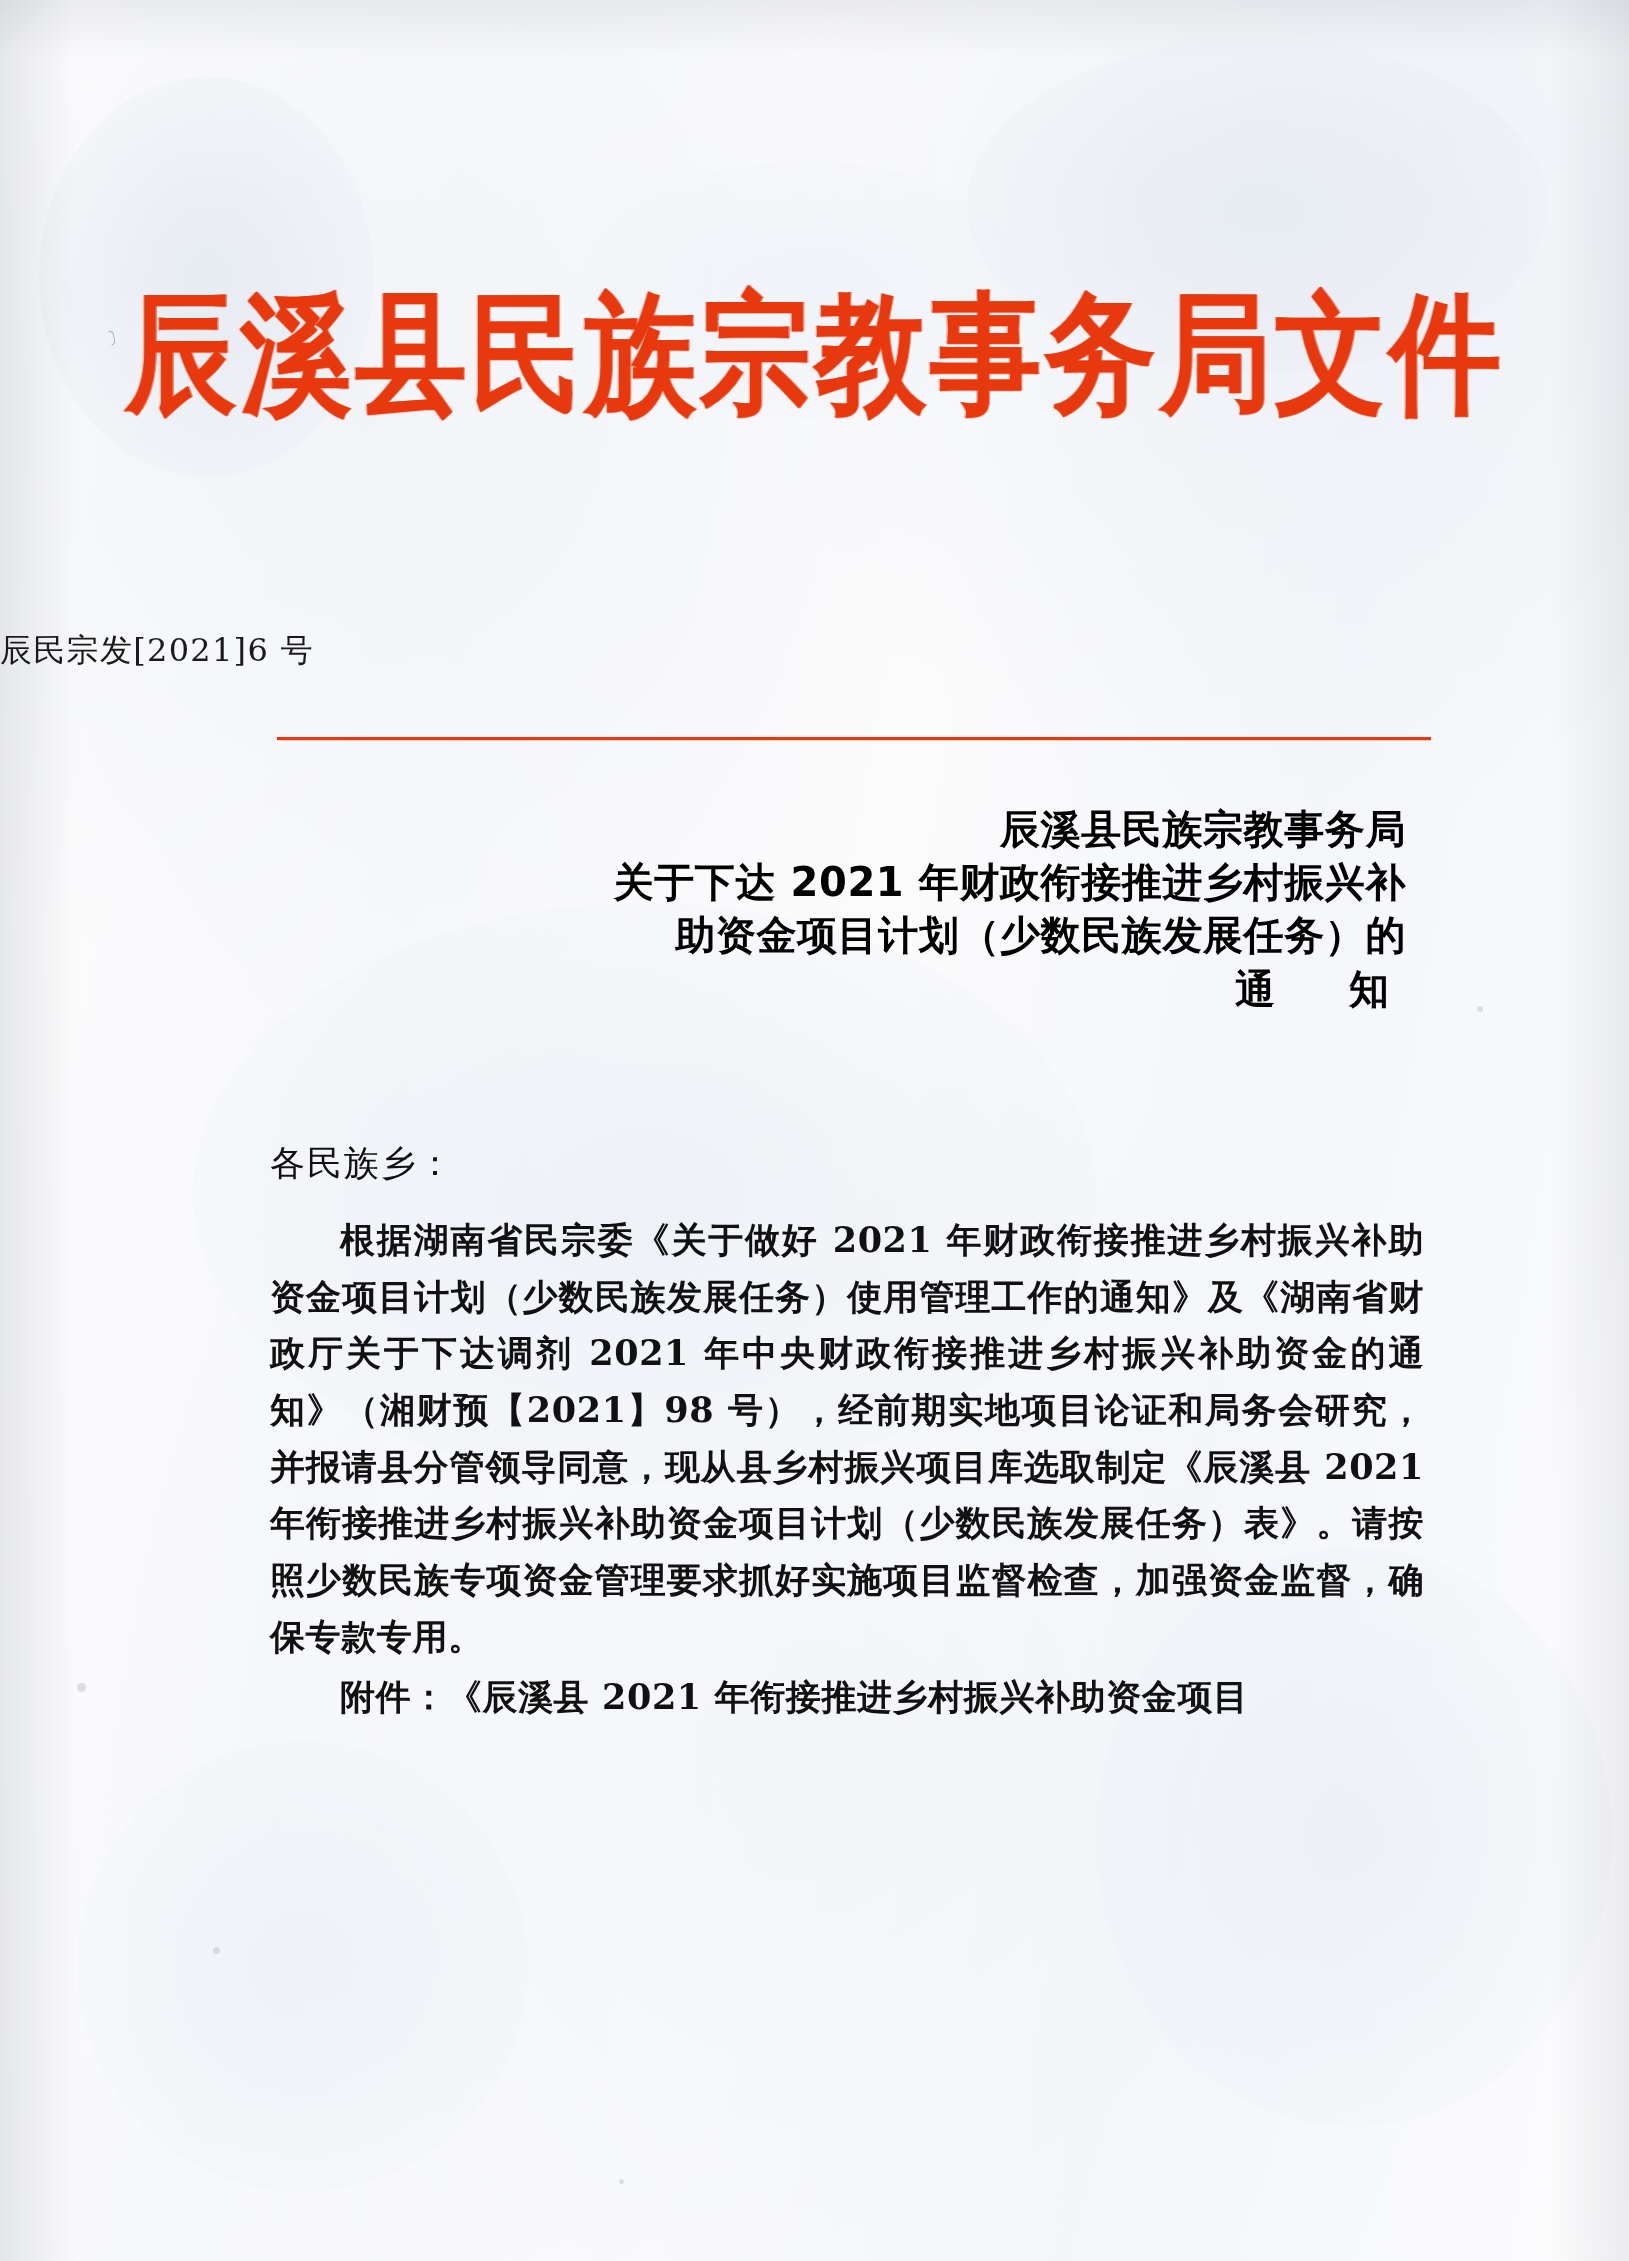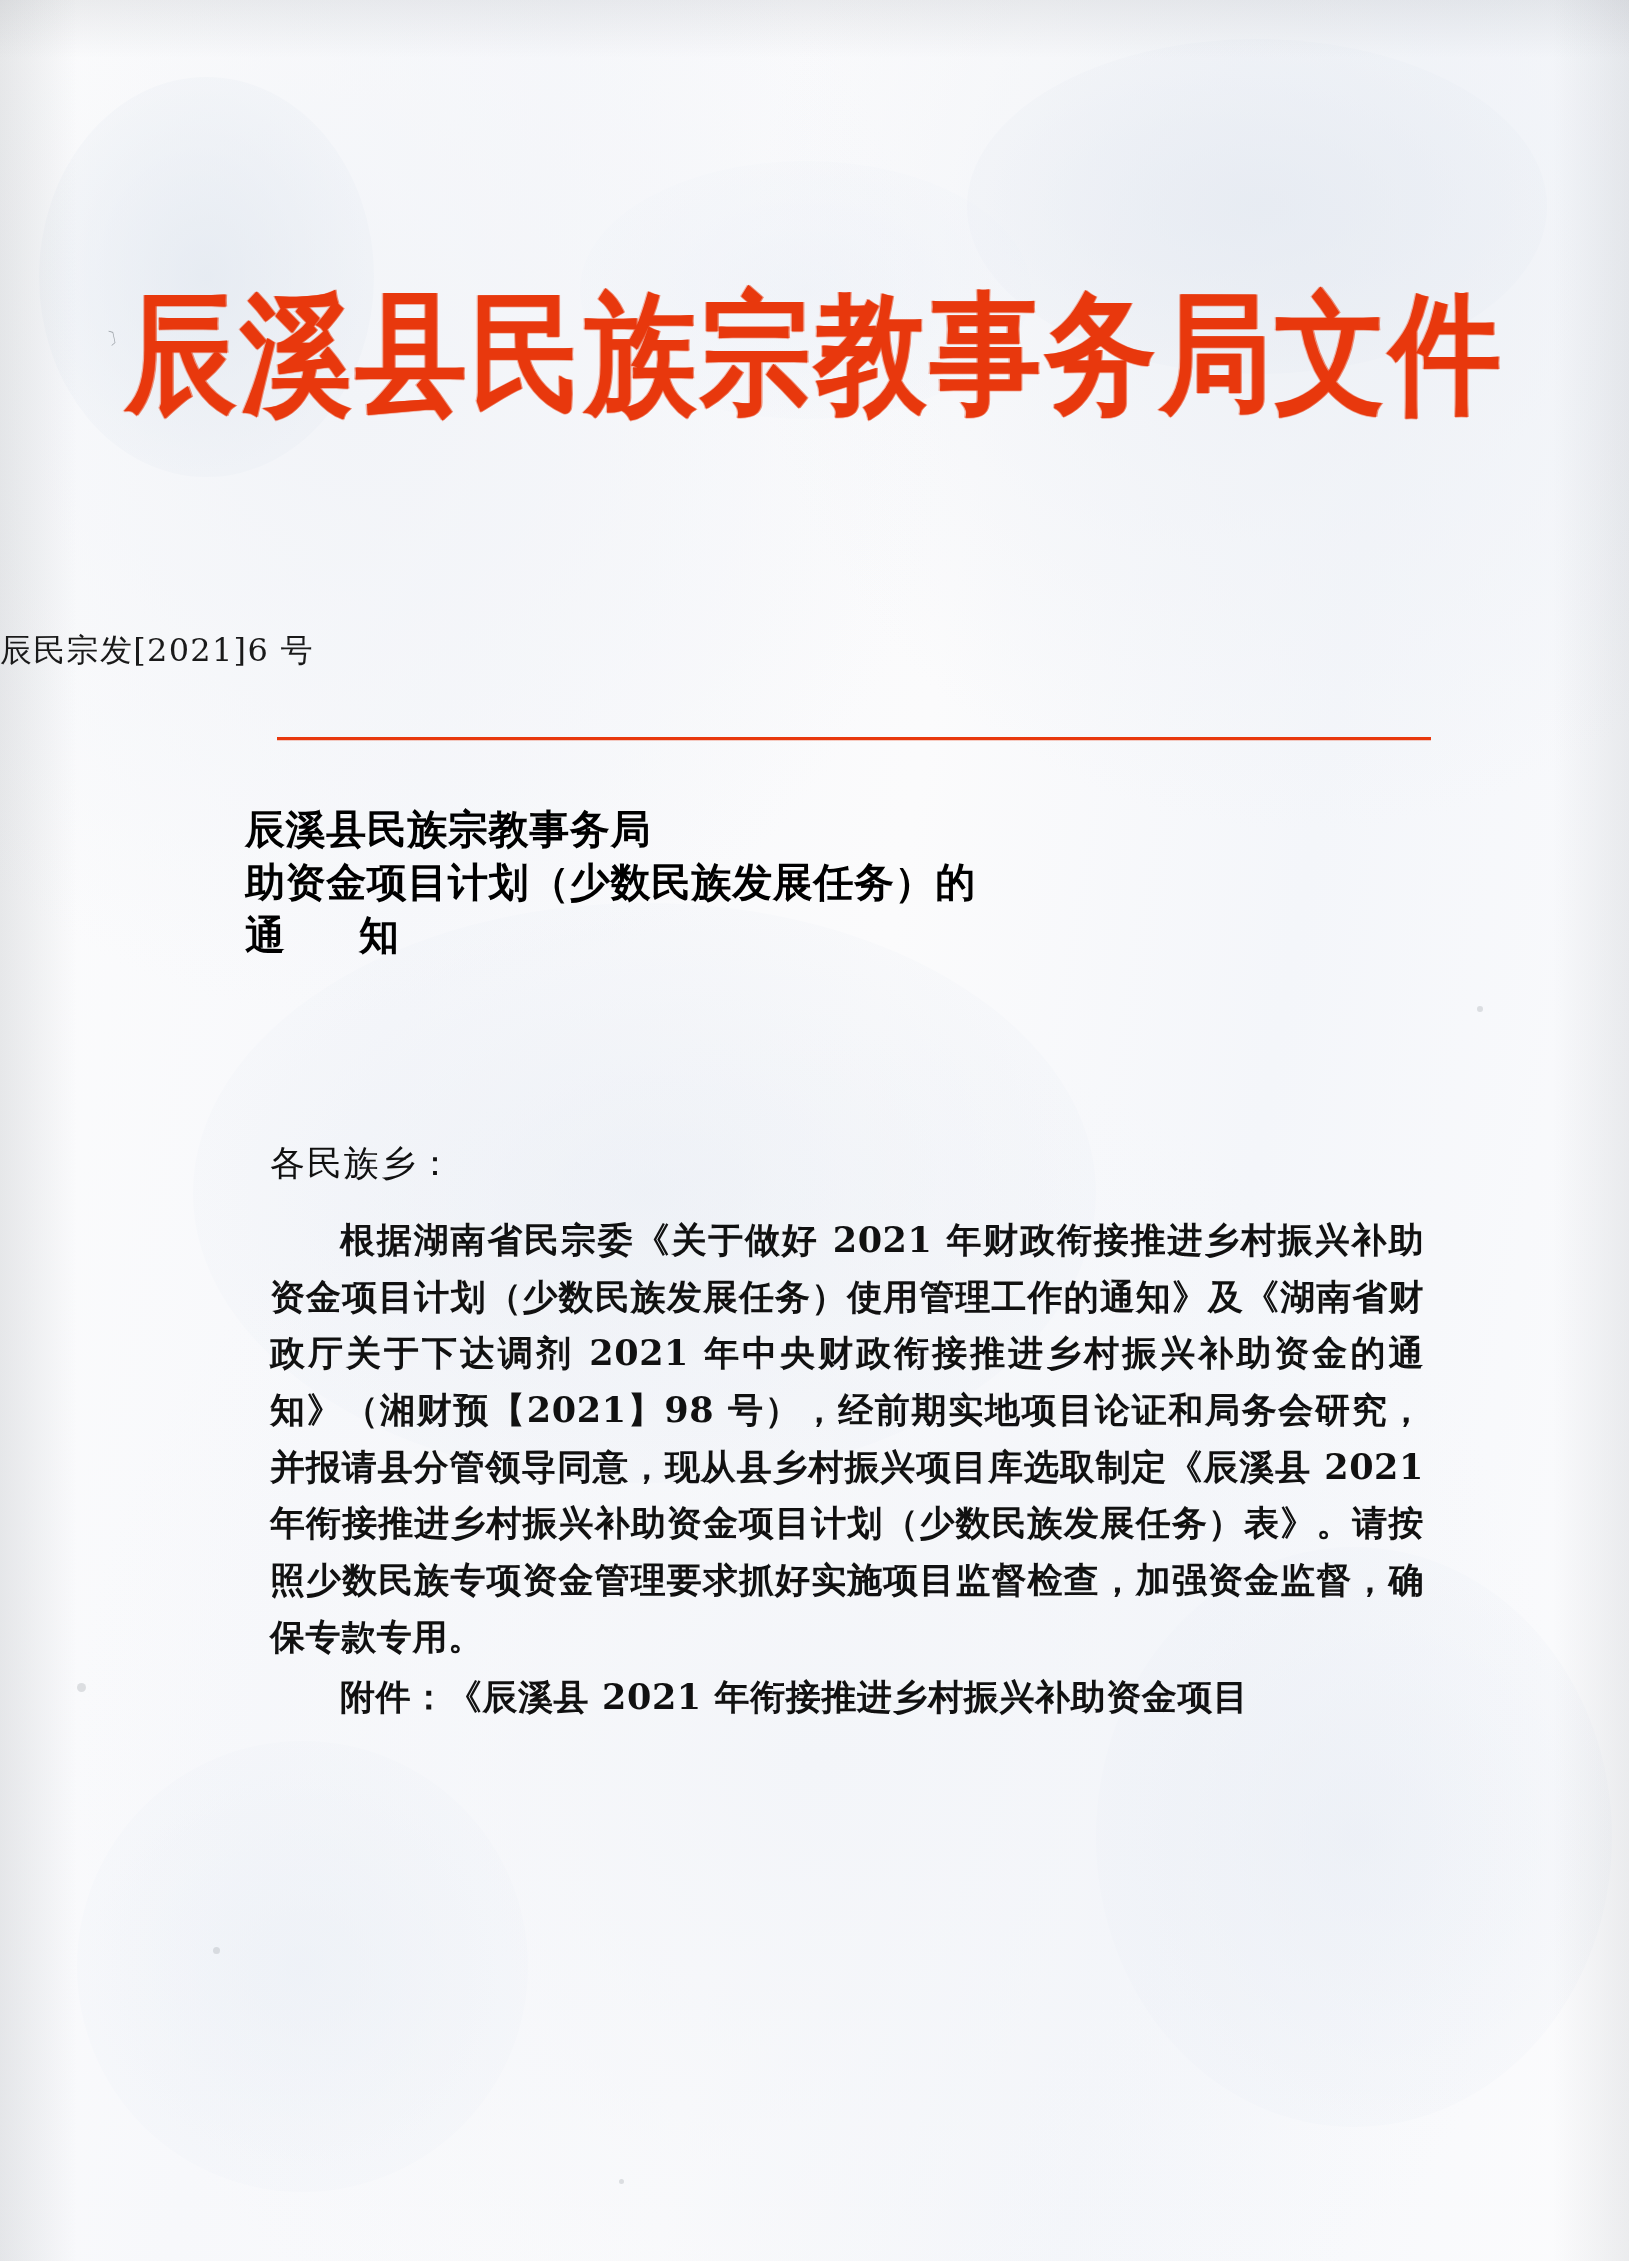--- a/index.html
+++ b/index.html
@@ -94,21 +94,21 @@
     height: 3.2px;
     background: #e8380d;
     box-shadow: 0 0.6px 0 rgba(232,56,13,.4);
   }
 
   .title-block {
     position: absolute;
     left: 245px;
     width: 1161px;
     top: 803px;
-    text-align: left;
+    text-align: right;
     color: #000;
     font-family: "DejaVu Sans", "Liberation Sans", sans-serif;
     font-weight: 700;
     font-size: 40px;
     line-height: 1.33;
     letter-spacing: 0.6px;
   }
   .title-block .tl {
     display: block;
     white-space: nowrap;
@@ -185,20 +185,21 @@
   <div class="content">
 
     <div class="letterhead">辰溪县民族宗教事务局文件</div>
 
     <div class="doc-number">辰民宗发[2021]6 号</div>
 
     <div class="red-rule"></div>
 
     <div class="title-block">
       <span class="tl">辰溪县民族宗教事务局</span>
+      <span class="tl">关于下达 2021 年财政衔接推进乡村振兴补</span>
       <span class="tl">助资金项目计划（少数民族发展任务）的</span>
       <span class="tl last">通　知</span>
     </div>
 
     <div class="salutation">各民族乡：</div>
 
     <div class="body">
       <p>根据湖南省民宗委《关于做好 2021 年财政衔接推进乡村振兴补助资金项目计划（少数民族发展任务）使用管理工作的通知》及《湖南省财政厅关于下达调剂 2021 年中央财政衔接推进乡村振兴补助资金的通知》（湘财预【2021】98 号），经前期实地项目论证和局务会研究，并报请县分管领导同意，现从县乡村振兴项目库选取制定《辰溪县 2021 年衔接推进乡村振兴补助资金项目计划（少数民族发展任务）表》。请按照少数民族专项资金管理要求抓好实施项目监督检查，加强资金监督，确保专款专用。</p>
       <p>附件：《辰溪县 2021 年衔接推进乡村振兴补助资金项目</p>
     </div>

